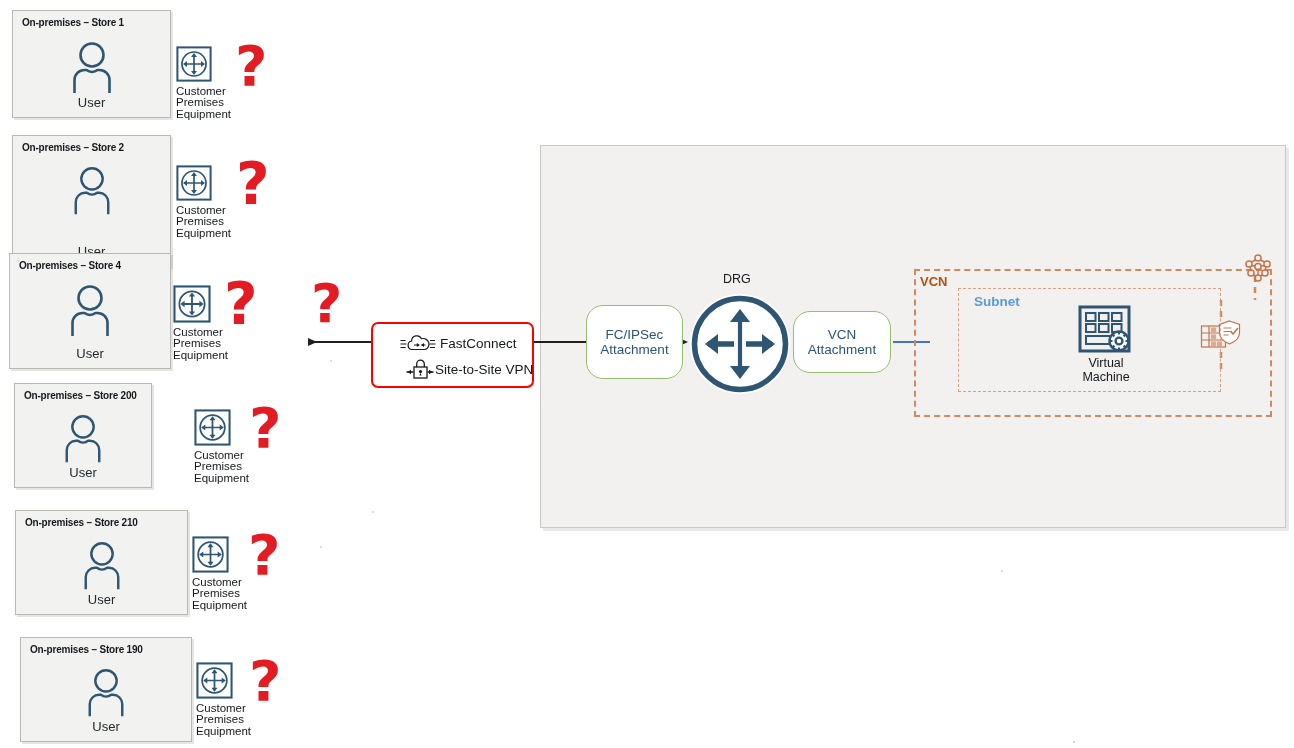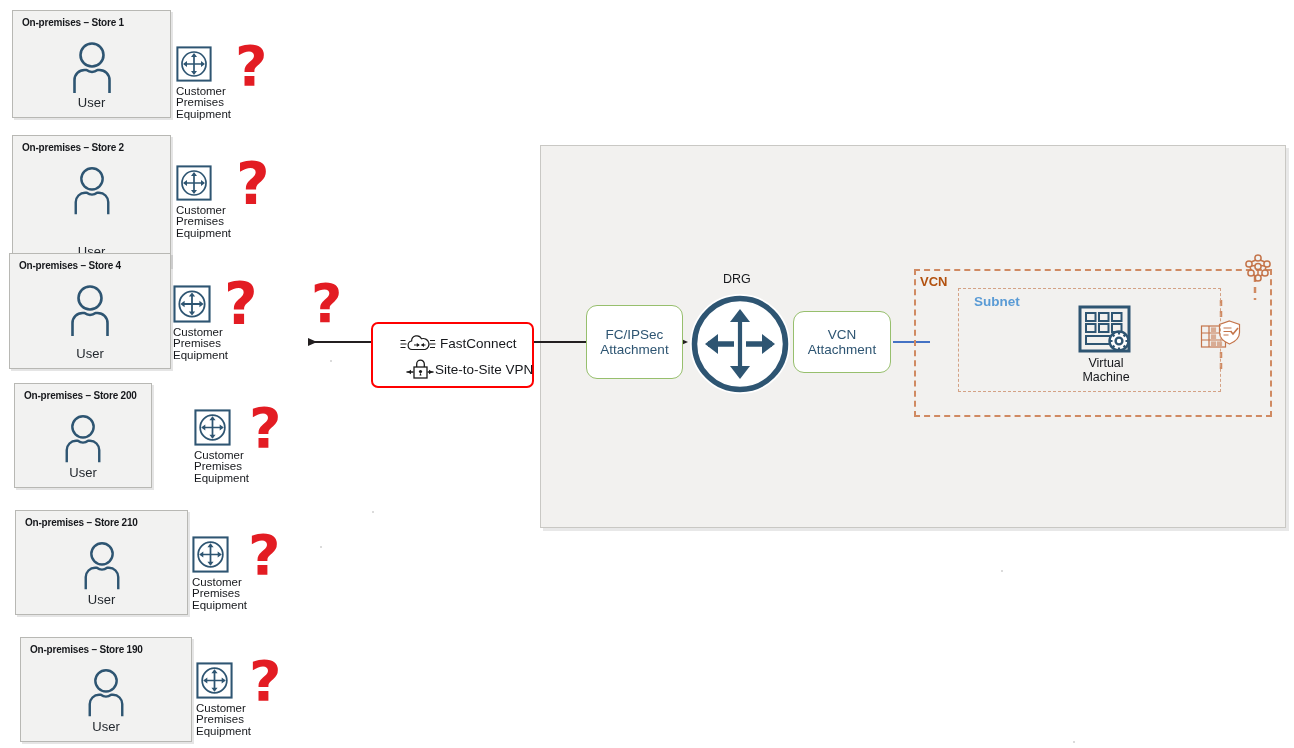--- a/index.html
+++ b/index.html
@@ -102,21 +102,21 @@
   .fc-text {
     font-size: 13.5px;
     color: #16181c;
     margin-left: 3px;
   }
   
   .attach-box {
     position: absolute;
     background: #ffffff;
     border: 1.5px solid #97bf6d;
-    border-radius: 11px;
+    border-radius: 17px;
     box-sizing: border-box;
     display: flex;
     align-items: center;
     justify-content: center;
     text-align: center;
     font-size: 13.5px;
     line-height: 15px;
     color: #2e5572;
   }
   

